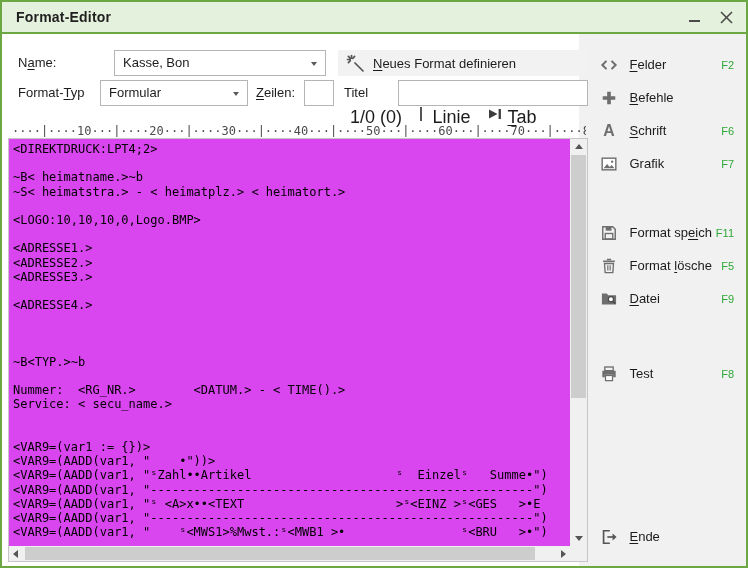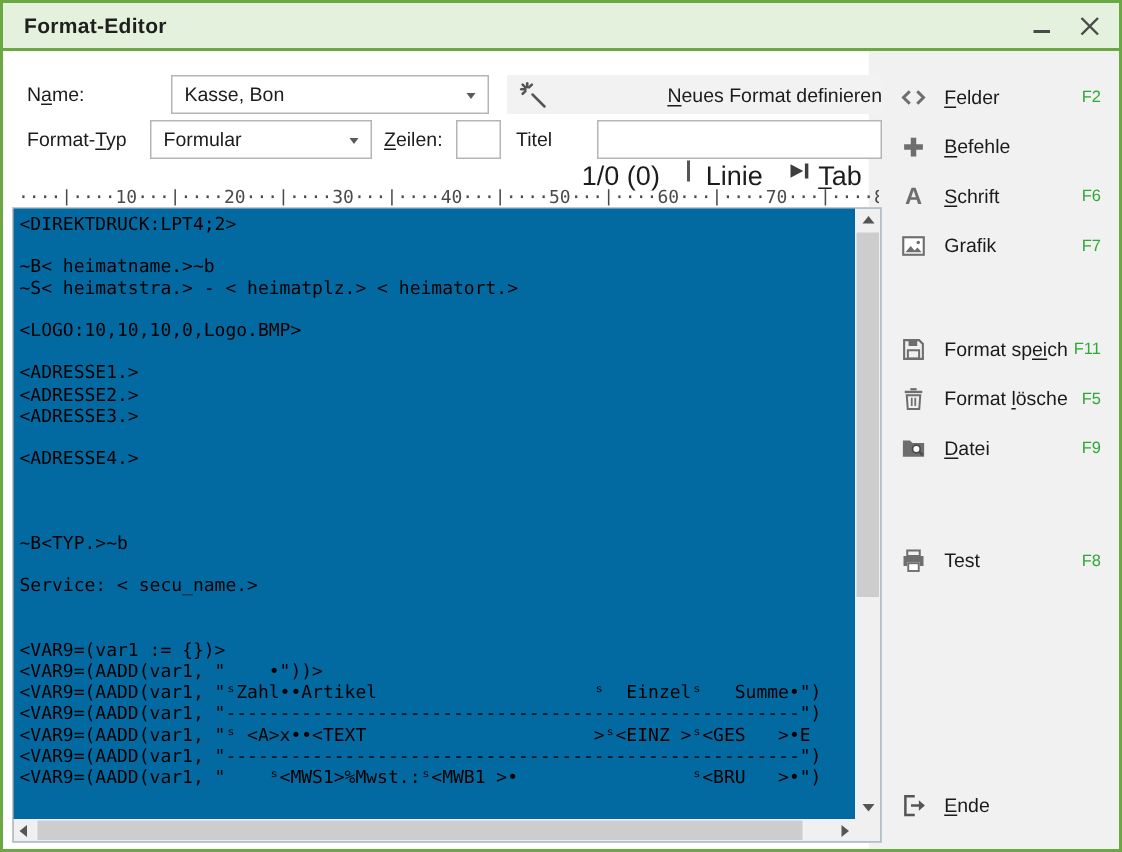--- a/index.html
+++ b/index.html
@@ -4,39 +4,39 @@
 <style>
   html,body{margin:0;padding:0;background:#fff;}
   body{width:748px;height:568px;overflow:hidden;font-family:"Liberation Sans",sans-serif;-webkit-font-smoothing:antialiased;}
   .window{position:absolute;left:0;top:0;width:744px;height:564px;border:2px solid #6BA843;background:#fff;}
   
   .titlebar{position:relative;height:30px;background:#E4F1DC;border-bottom:2px solid #6BA843;display:flex;align-items:center;}
   .title{font-size:14px;font-weight:bold;color:#1f1f1f;padding-left:14px;letter-spacing:.2px;}
   .wincontrols{position:absolute;right:4px;top:0;height:30px;display:flex;}
   .winbtn{width:32px;height:30px;display:flex;align-items:center;justify-content:center;cursor:default;}
   
-  .content{position:absolute;left:0;top:32px;right:0;bottom:0;display:flex;}
+  .content{position:absolute;left:0;top:32px;right:0;bottom:0;display:flex;gap:38px;}
   .main{position:relative;width:591px;background:#fff;}
   .sidebar{flex:1;background:#F1F1F1;padding-top:14px;box-sizing:border-box;}
   
   .frm-label{position:absolute;font-size:13px;color:#1c1c1c;line-height:26px;}
   .combo{position:absolute;height:26px;box-sizing:border-box;border:1px solid #B5B5B5;background:#fff;font-size:13px;color:#1c1c1c;line-height:24px;padding-left:8px;}
   .combo .arrow{position:absolute;right:8px;top:11px;width:0;height:0;border-left:3.8px solid transparent;border-right:3.8px solid transparent;border-top:4.5px solid #5a5a5a;}
   .tinput{position:absolute;height:26px;box-sizing:border-box;border:1px solid #B5B5B5;background:#fff;font-size:13px;color:#1c1c1c;padding:0 6px;font-family:"Liberation Sans",sans-serif;}
   .btn-flat{position:absolute;height:26px;box-sizing:border-box;background:#F2F2F2;border:none;display:flex;align-items:center;font-size:13px;color:#1c1c1c;padding-left:8px;cursor:default;}
   .btn-flat .ic{margin-right:8px;display:flex;}
   .ul{text-decoration:underline;text-underline-offset:2px;}
   
   .row3{position:absolute;top:74px;height:18px;right:5px;display:flex;align-items:center;font-size:18px;color:#1c1c1c;}
   .row3 .gap18{width:18px;}
   .row3 .minibtn{display:flex;cursor:default;}
   .linie-bar{width:2.5px;height:14px;background:#555;margin-right:10px;}
   
   .ruler{position:absolute;left:10px;top:90px;width:574px;height:13px;overflow:hidden;font-family:"DejaVu Sans Mono",monospace;font-size:12px;color:#4a4a4a;white-space:pre;}
-  .editor{position:absolute;left:6px;top:104px;width:580px;height:424px;box-sizing:border-box;border:1px solid #C6C6C6;background:#0369a1;}
+  .editor{position:absolute;left:6px;top:104px;width:580px;height:424px;box-sizing:border-box;border:1px solid #C6C6C6;background:#d946ef;}
   .ed-text{position:absolute;left:0;top:0;right:17px;bottom:15px;overflow:hidden;padding:3px 0 0 4px;cursor:text;}
   .ed-line{height:14.2px;line-height:14.2px;white-space:pre;font-family:"DejaVu Sans Mono",monospace;font-size:12px;color:#000;}
   
   .vscroll{position:absolute;right:0;top:0;width:17px;bottom:15px;background:#F0F0F0;}
   .hscroll{position:absolute;left:0;bottom:0;right:17px;height:15px;background:#F0F0F0;}
   .sb-corner{position:absolute;right:0;bottom:0;width:17px;height:15px;background:#F0F0F0;}
   .vthumb{position:absolute;left:1px;right:1px;top:16px;height:243px;background:#CDCDCD;}
   .hthumb{position:absolute;top:1px;bottom:1px;left:16px;width:510px;background:#CDCDCD;}
   .sb-arrow{position:absolute;width:0;height:0;}
   .sb-up{left:4.5px;top:5px;border-left:4px solid transparent;border-right:4px solid transparent;border-bottom:5px solid #555;}
@@ -74,21 +74,21 @@
 
   <div class="content">
 
     <div class="main">
 
       <div class="frm-label" style="left:16px;top:16px;"><span>N</span><span class="ul">a</span><span>me:</span></div>
       <div class="combo" style="left:112px;top:16px;width:212px;">
         <span>Kasse, Bon</span>
         <span class="arrow"></span>
       </div>
-      <div class="btn-flat" style="left:336px;top:16px;width:250px;justify-content:space-between;">
+      <div class="btn-flat" style="left:336px;top:16px;width:250px;">
         <span class="ic">
           <svg width="19" height="19" viewBox="0 0 19 19">
               <g stroke="#555" stroke-width="1.7" stroke-linecap="round">
                 <line x1="9" y1="9" x2="17" y2="17"></line>
                 <line x1="5.5" y1="1.5" x2="5.5" y2="4.2"></line>
                 <line x1="1.5" y1="5.5" x2="4.2" y2="5.5"></line>
                 <line x1="2.4" y1="2.4" x2="4.3" y2="4.3"></line>
                 <line x1="8.6" y1="2.4" x2="6.7" y2="4.3"></line>
                 <line x1="2.4" y1="8.6" x2="4.3" y2="6.7"></line>
               </g>
@@ -138,20 +138,21 @@
             <div class="ed-line">&lt;ADRESSE1.&gt;</div>
             <div class="ed-line">&lt;ADRESSE2.&gt;</div>
             <div class="ed-line">&lt;ADRESSE3.&gt;</div>
             <div class="ed-line"></div>
             <div class="ed-line">&lt;ADRESSE4.&gt;</div>
             <div class="ed-line"></div>
             <div class="ed-line"></div>
             <div class="ed-line"></div>
             <div class="ed-line">~B&lt;TYP.&gt;~b</div>
             <div class="ed-line"></div>
+            <div class="ed-line">Nummer:  &lt;RG_NR.&gt;        &lt;DATUM.&gt; - &lt; TIME().&gt;</div>
             <div class="ed-line">Service: &lt; secu_name.&gt;</div>
             <div class="ed-line"></div>
             <div class="ed-line"></div>
             <div class="ed-line">&lt;VAR9=(var1 := {})&gt;</div>
             <div class="ed-line">&lt;VAR9=(AADD(var1, "    •"))&gt;</div>
             <div class="ed-line">&lt;VAR9=(AADD(var1, "ˢZahl••Artikel                    ˢ  Einzelˢ   Summe•")</div>
             <div class="ed-line">&lt;VAR9=(AADD(var1, "-----------------------------------------------------")</div>
             <div class="ed-line">&lt;VAR9=(AADD(var1, "ˢ &lt;A&gt;x••&lt;TEXT                     &gt;ˢ&lt;EINZ &gt;ˢ&lt;GES   &gt;•E</div>
             <div class="ed-line">&lt;VAR9=(AADD(var1, "-----------------------------------------------------")</div>
             <div class="ed-line">&lt;VAR9=(AADD(var1, "    ˢ&lt;MWS1&gt;%Mwst.:ˢ&lt;MWB1 &gt;•                ˢ&lt;BRU   &gt;•")</div>

